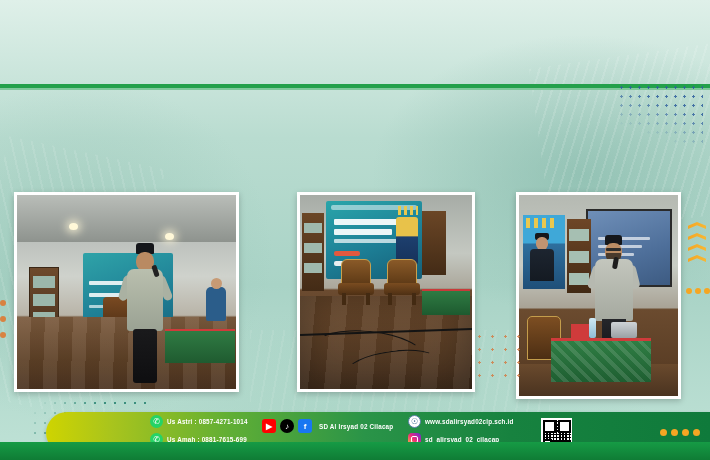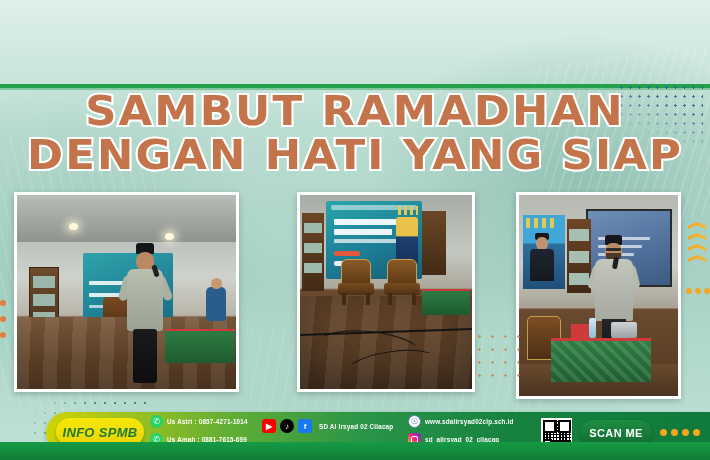--- a/index.html
+++ b/index.html
@@ -450,24 +450,20 @@
   <div class="bg-base"></div>
   <div class="frond f1"></div>
   <div class="frond f2"></div>
   <div class="frond f3"></div>
 
   <div class="header-rule"></div>
   <div class="header-rule thin"></div>
 
   <div class="dotgrid-blue"></div>
 
-  <div class="headline">
-    <span class="line l1">SAMBUT RAMADHAN</span>
-    <span class="line l2">DENGAN HATI YANG SIAP</span>
-  </div>
 
   <div class="photos">
 
     <div class="photo p1">
       <div class="scene">
         <div class="wall"></div>
         <div class="ceiling"></div>
         <div class="lamp a"></div>
         <div class="lamp b"></div>
         <div class="cabinet">
@@ -594,21 +590,20 @@
   <div class="dots-orange-l">
     <span></span>
       <span></span>
       <span></span>
   </div>
   <div class="dotgrid-small"></div>
 
   <div class="footer-dots"></div>
   <div class="footer-bar"></div>
 
-  <div class="info-spmb">INFO SPMB</div>
 
   <div class="contact">
     <div class="contact-row">
       <span class="wa-ic">✆</span>
       <span class="txt">Us Astri : 0857-4271-1014</span>
     </div>
     <div class="contact-row">
       <span class="wa-ic">✆</span>
       <span class="txt">Us Amah : 0881-7615-699</span>
     </div>
@@ -632,21 +627,20 @@
         </span>
       <span class="txt">sd_alirsyad_02_cilacap</span>
     </div>
   </div>
 
   <div class="qr">
     <div class="qr-inner">
         <div class="qr-bl"></div>
       </div>
   </div>
-  <div class="scan-me">SCAN ME</div>
 
   <div class="dots-footer-r">
     <span></span>
       <span></span>
       <span></span>
       <span></span>
   </div>
 
   <div class="footer-strip"></div>
 </div>

